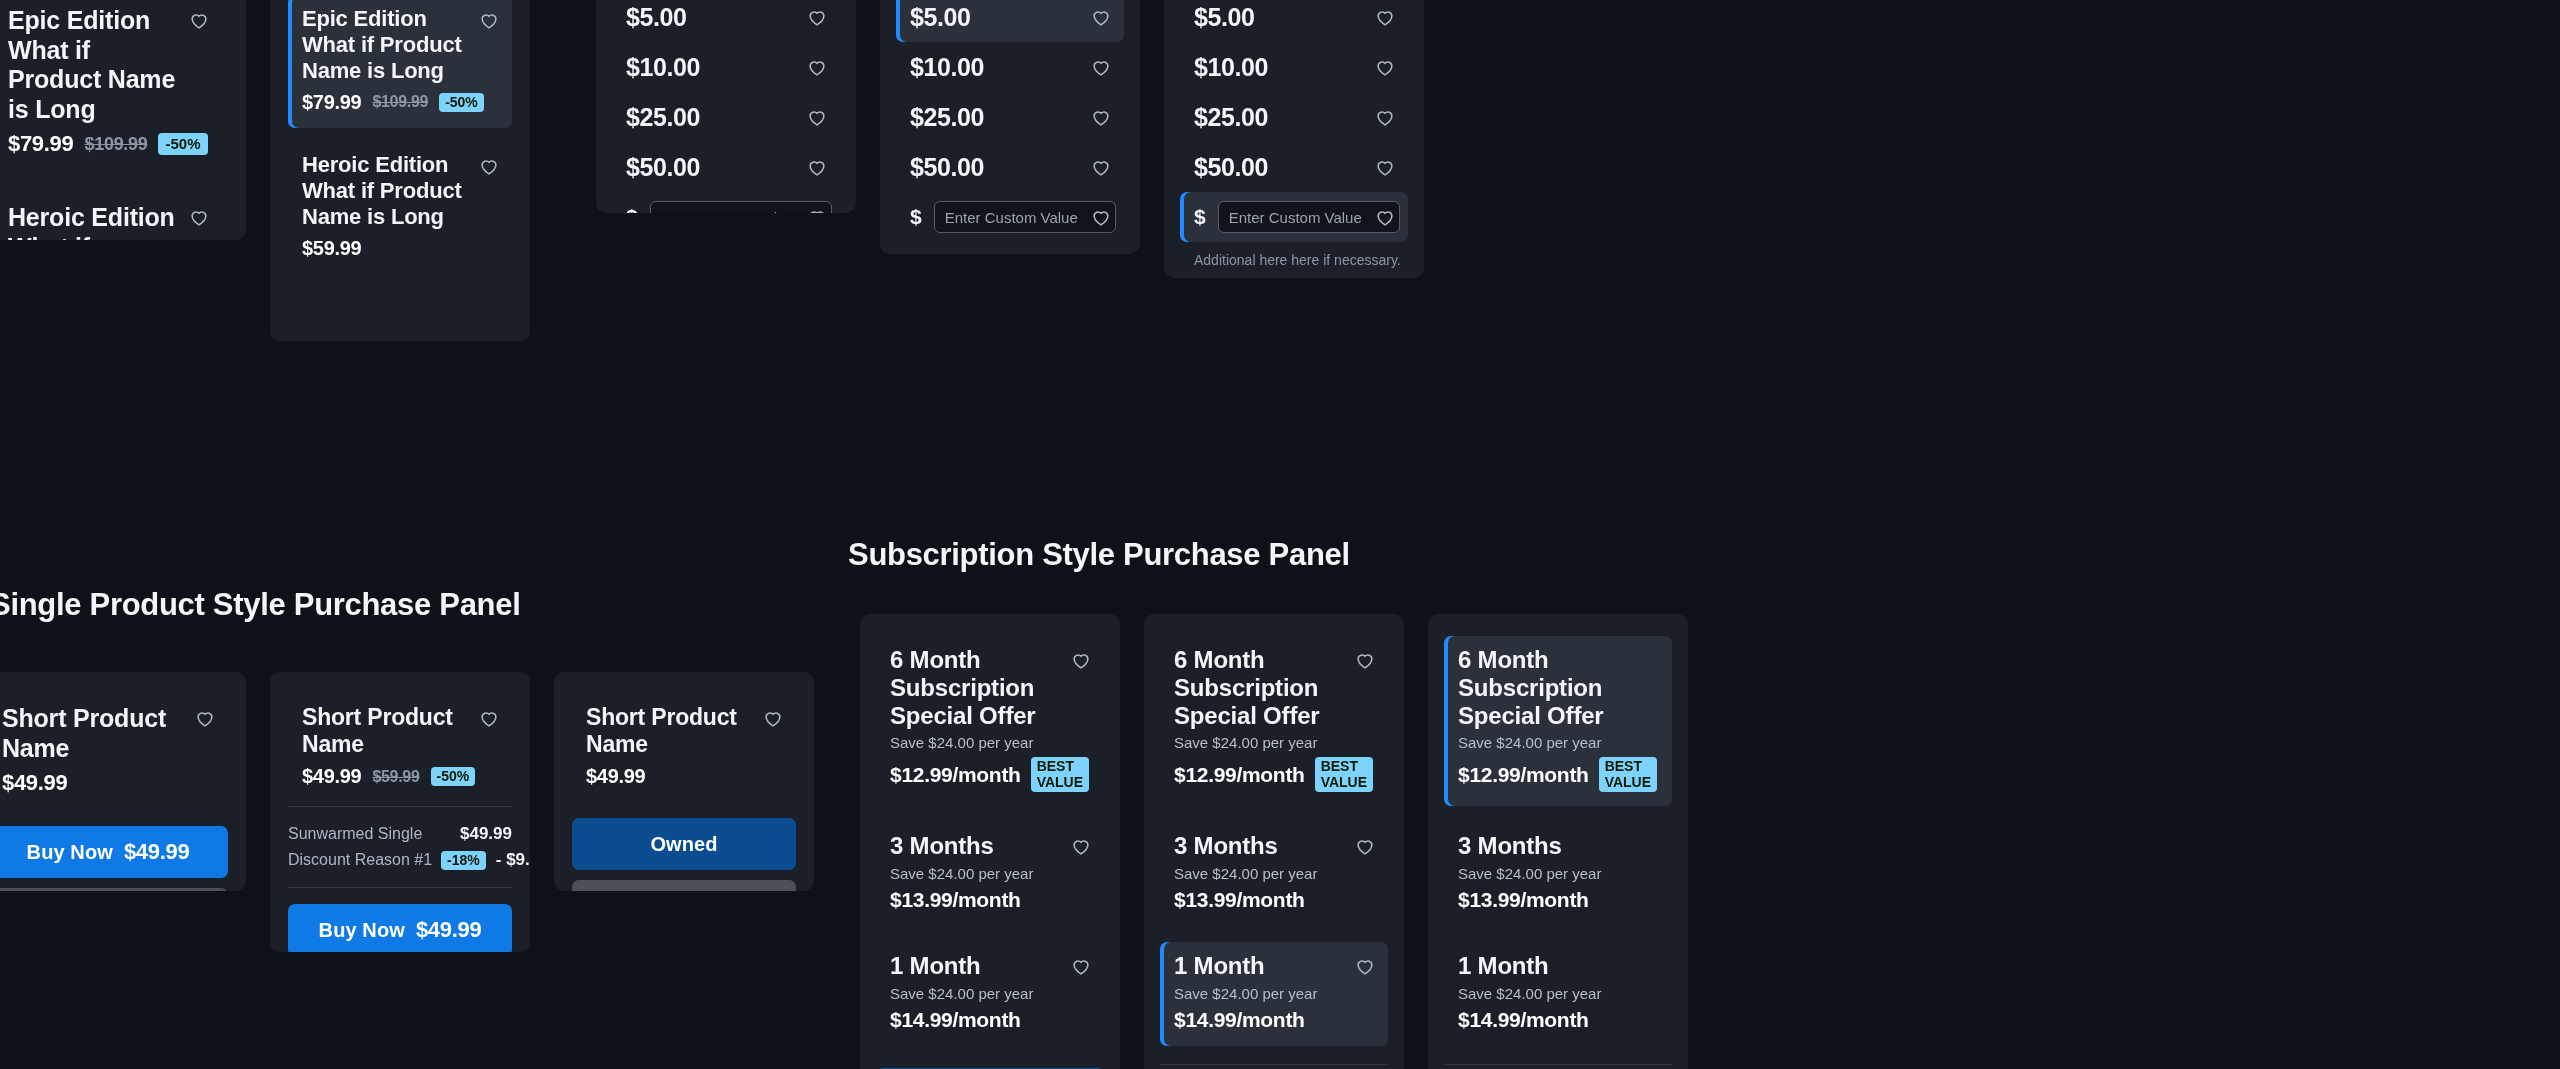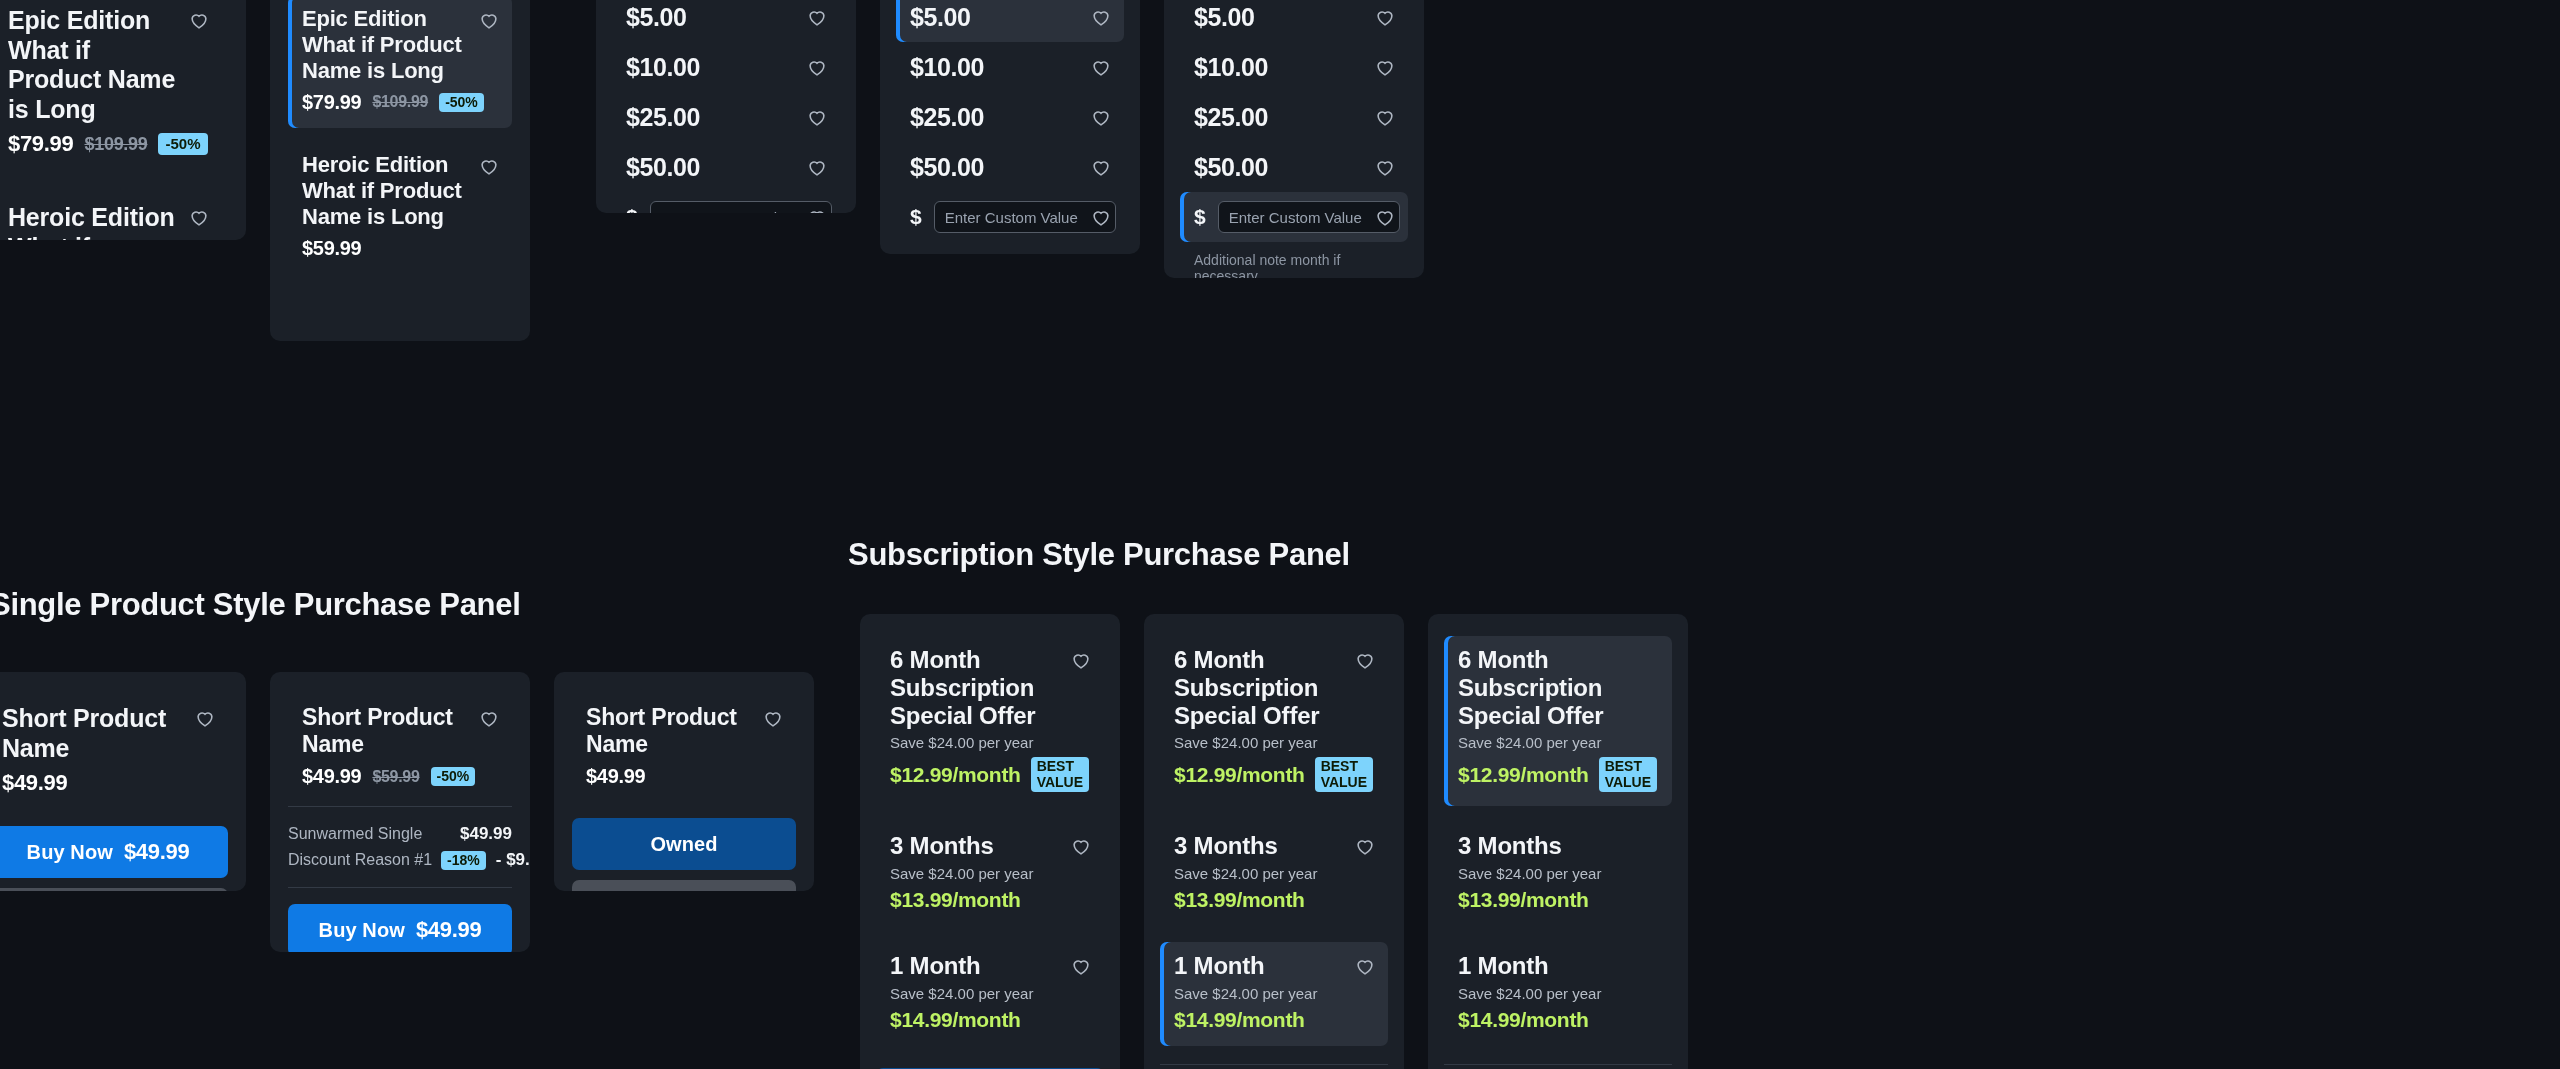--- a/index.html
+++ b/index.html
@@ -90,21 +90,21 @@
     height: 32px; width: 182px; color: #aeb6c2; font-size: 15px;
     padding: 0 10px; font-family: "Liberation Sans", sans-serif; outline: none;
   }
   .gc-input::placeholder { color: #9aa3b0; }
   .note { font-size: 14px; color: #8d96a3; padding: 10px 0 0 14px; }
 
   
   .sub-title { font-size: 24px; font-weight: bold; color: #f3f5f8; line-height: 1.16; letter-spacing: -0.2px; }
   .sub-save { font-size: 15px; color: #b8bfc9; margin-top: 5px; }
   .sub-priceline { display: flex; align-items: center; gap: 10px; margin-top: 6px; }
-  .sub-price { font-size: 21px; font-weight: bold; color: #bef264; letter-spacing: -0.3px; }
+  .sub-price { font-size: 21px; font-weight: bold; color: #ffffff; letter-spacing: -0.3px; }
 
   
   .section-h {
     position: absolute; font-size: 31px; font-weight: bold;
     color: #f3f5f8; letter-spacing: -0.3px;
   }
 </style>
 </head>
 <body>
 
@@ -298,21 +298,21 @@
       </div>
       <div class="gc-row sel">
         <span class="gc-dollar">$</span>
         <input class="gc-input" type="text" placeholder="Enter Custom Value" style="">
         <span class="heart" style="top:14px;">
             <svg viewBox="0 0 24 24" fill="none" stroke="currentColor" stroke-width="1.7">
               <path d="M12 20.5s-7.5-4.7-7.5-10A4.3 4.3 0 0 1 12 8a4.3 4.3 0 0 1 7.5 2.5c0 5.3-7.5 10-7.5 10z"></path>
             </svg>
           </span>
       </div>
-      <div class="note">Additional note month if necessary.</div>
+      <div class="note">Additional here here if necessary.</div>
 
     </div>
   </div>
 
   <div class="section-h" style="left:-10px; top:587px;">Single Product Style Purchase Panel</div>
 
   <div class="panel" style="left:-30px; top:672px; width:276px; height:219px;">
     <div class="panel-inner" style="padding:22px 18px 18px 18px;">
       <div class="opt" style="padding-bottom:6px;">
         <div class="opt-title">Short Product Name</div>

